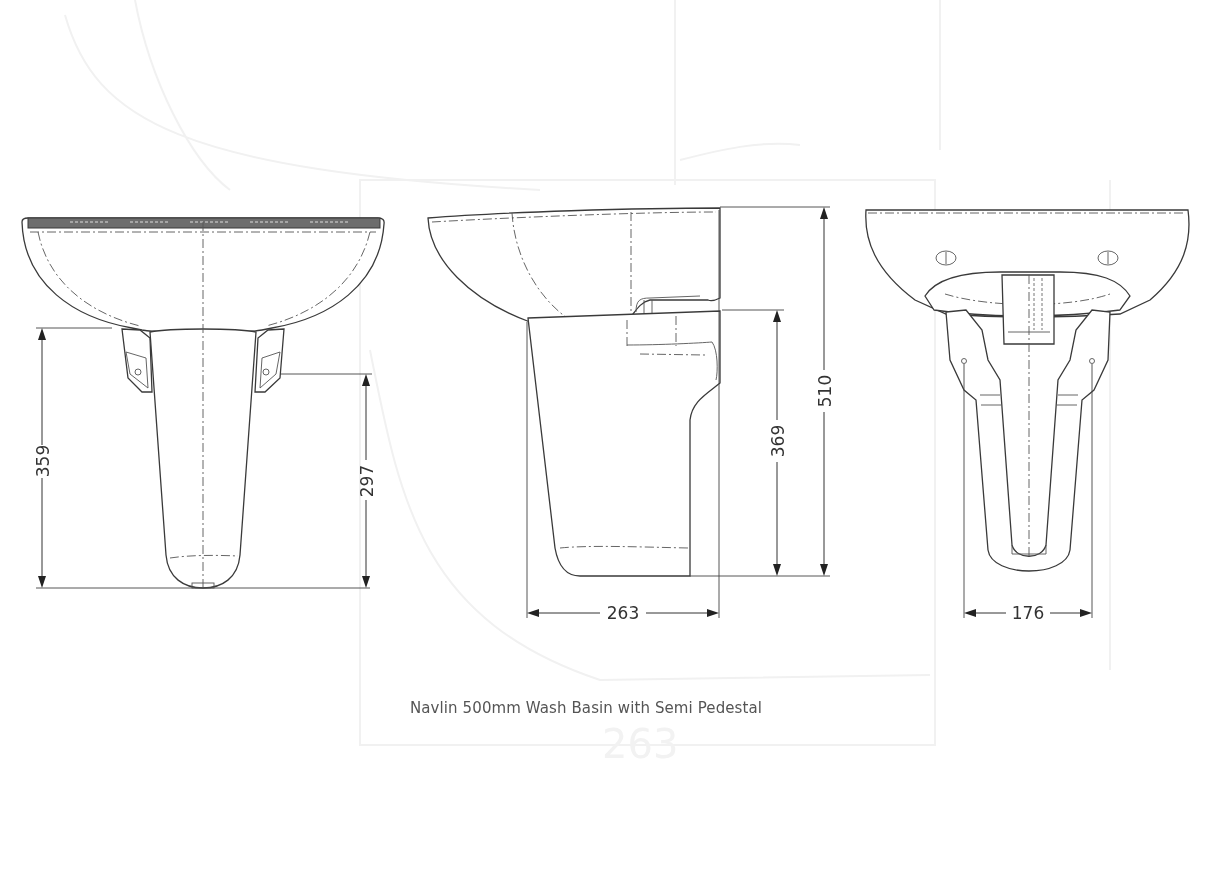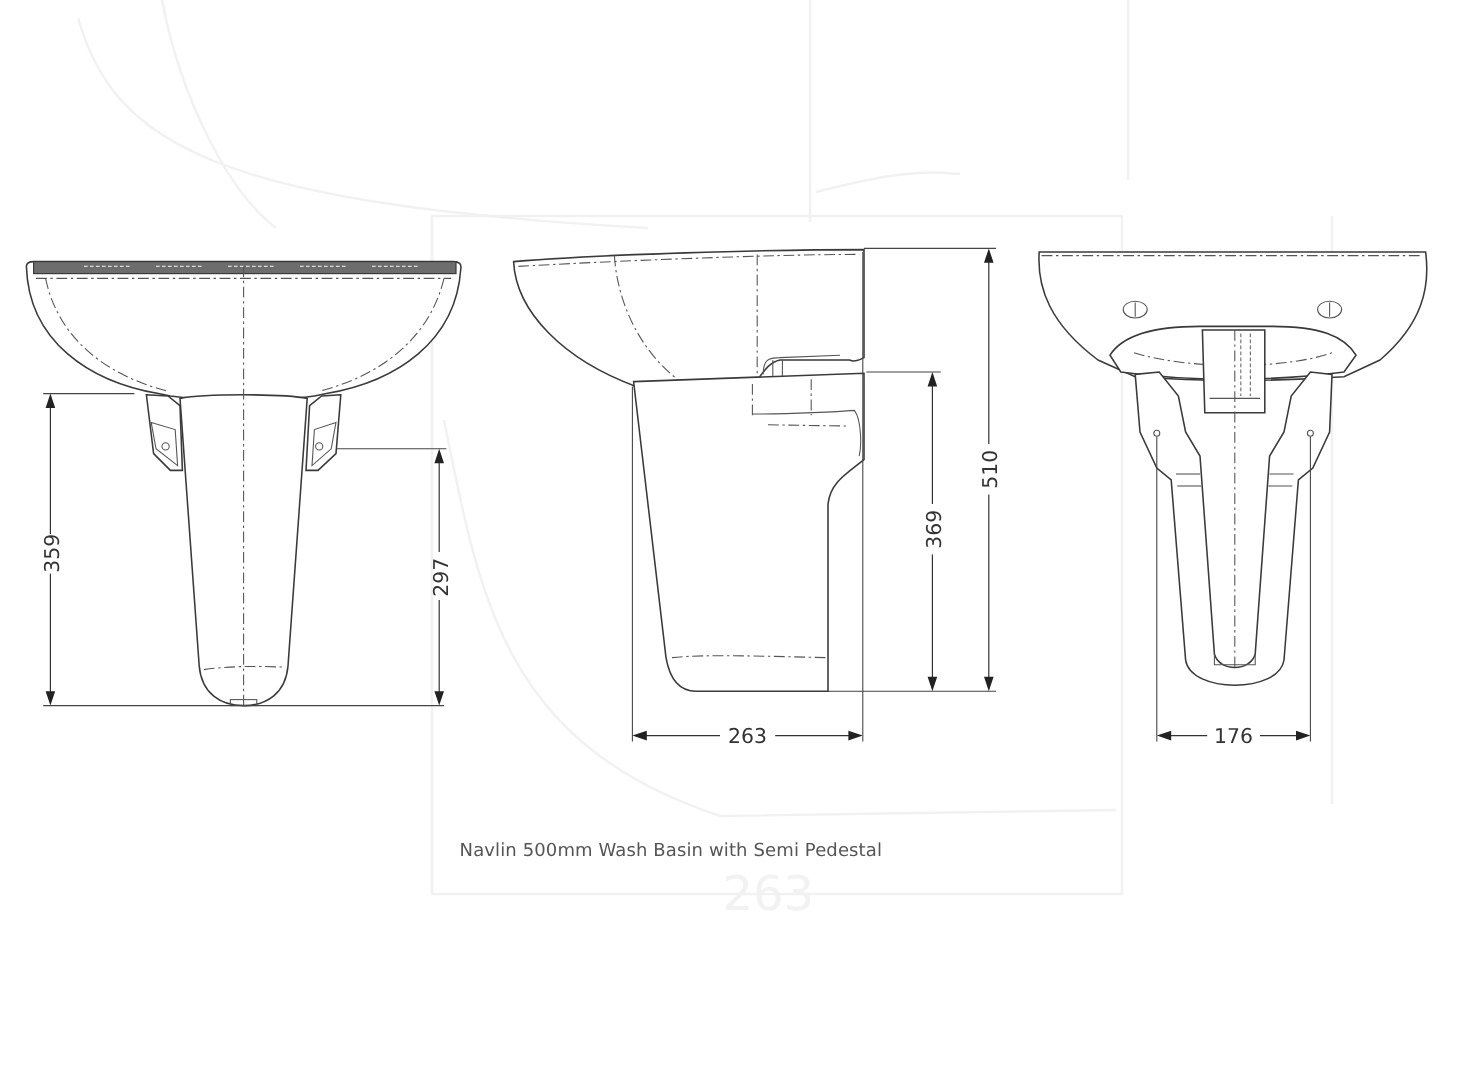--- a/index.html
+++ b/index.html
@@ -7,21 +7,21 @@
   #canvas { position: absolute; left: 0; top: 0; width: 1214px; height: 889px; }
   .ghost { stroke: #f1f1f1; stroke-width: 2; fill: none; }
   .ghost-text { fill: #f2f2f2; font-family: "DejaVu Sans", sans-serif; font-size: 40px; }
   .ol { stroke: #3a3a3a; stroke-width: 1.3; fill: #ffffff; }
   .thin { stroke: #555; stroke-width: 0.9; fill: none; }
   .cl { stroke: #555; stroke-width: 0.9; fill: none; stroke-dasharray: 9 3 2 3; }
   .dim { stroke: #333; stroke-width: 1; fill: none; }
   .ext { stroke: #444; stroke-width: 0.9; fill: none; }
   .arrow { fill: #222; }
   .dim-text { fill: #333; font-family: "DejaVu Sans", sans-serif; font-size: 17px; }
-  .caption { position: absolute; left: 383px; top: 699px; font-family: "DejaVu Sans", sans-serif; font-size: 15px; color: #555; letter-spacing: 0.1px; }
+  .caption { position: absolute; left: 410px; top: 699px; font-family: "DejaVu Sans", sans-serif; font-size: 15px; color: #555; letter-spacing: 0.1px; }
   .hatch { stroke: #777; stroke-width: 1; fill: none; stroke-dasharray: 3 2; }
 </style>
 </head>
 <body>
 
 <svg id="canvas" viewBox="0 0 1214 889" xmlns="http://www.w3.org/2000/svg">
 
   <g>
     <path class="ghost" d="M65 15 C 95 120, 180 170, 540 190"></path>
     <path class="ghost" d="M135 0 C 150 80, 190 160, 230 190"></path>

